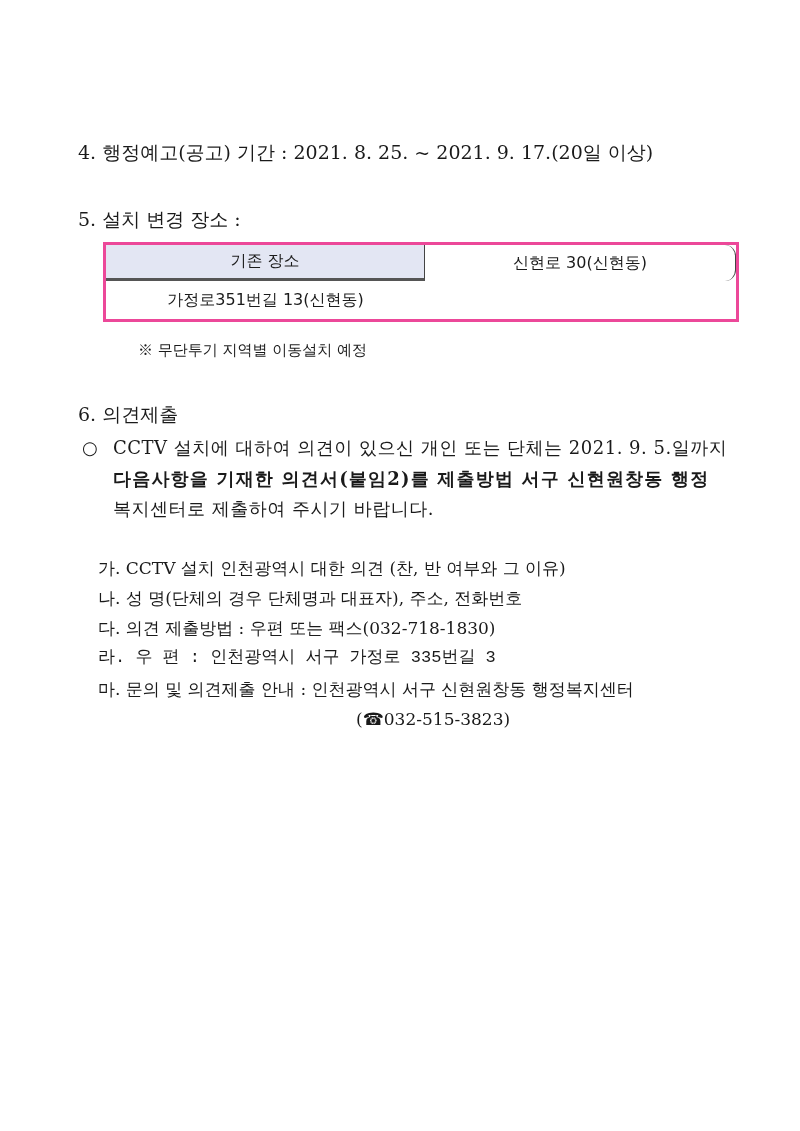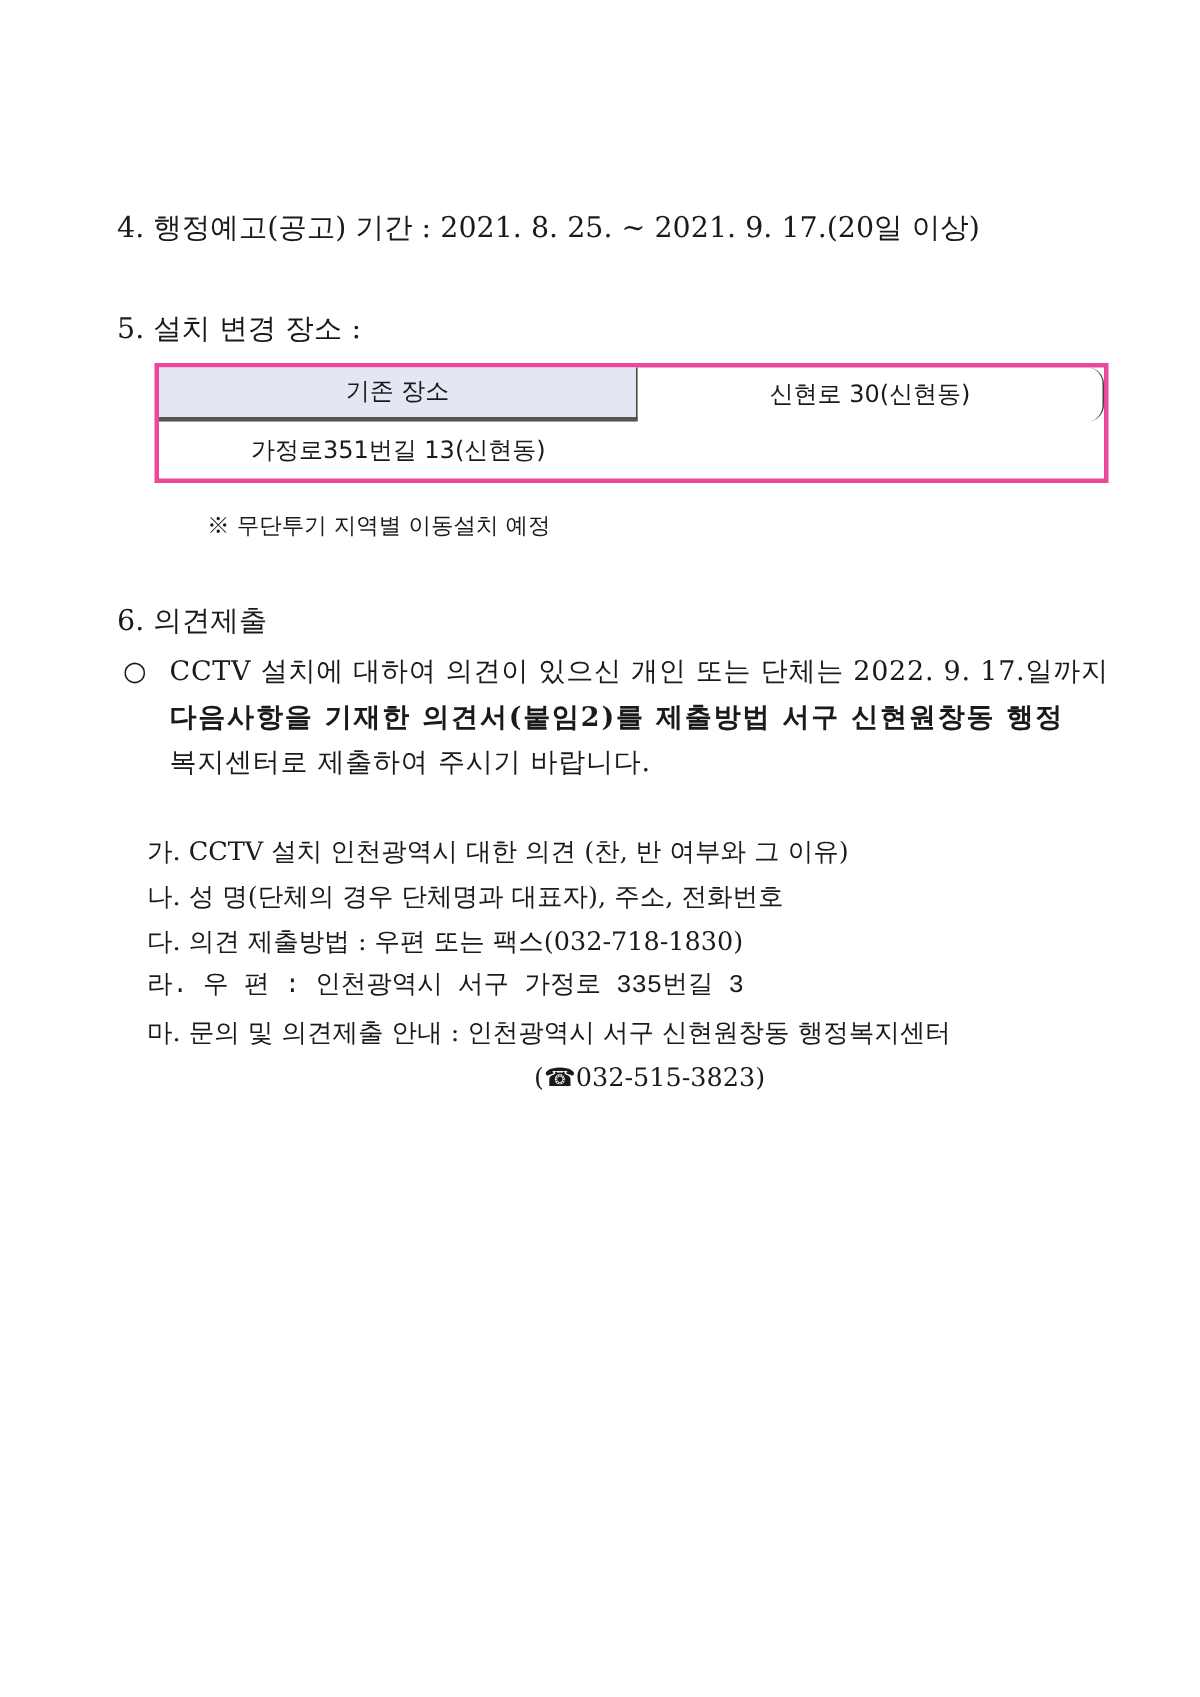--- a/index.html
+++ b/index.html
@@ -39,21 +39,21 @@
   <div class="th c1">기존 장소</div>
   <div class="td c1">신현로 30(신현동)</div>
   <div class="td">가정로351번길 13(신현동)</div>
 </div>
 
 <div class="line note" style="left:98px; top:338px;margin-left:40px;">※ 무단투기 지역별 이동설치 예정</div>
 
 <div class="line" style="left:78px; top:402px; font-size:19px;">6. 의견제출</div>
 
 <div class="line" style="left:82px; top:436px;">○</div>
-<div class="line bullet-text" style="left:113px; top:436px;">CCTV 설치에 대하여 의견이 있으신 개인 또는 단체는 2022. 9. 17.일까지</div>
+<div class="line bullet-text" style="left:113px; top:436px;">CCTV 설치에 대하여 의견이 있으신 개인 또는 단체는 2021. 9. 5.일까지</div>
 <div class="line bullet-text" style="left:113px; top:467px; font-weight:bold; letter-spacing:1.2px;">다음사항을 기재한 의견서(붙임2)를 제출방법 서구 신현원창동 행정</div>
 <div class="line bullet-text" style="left:113px; top:497px;">복지센터로 제출하여 주시기 바랍니다.</div>
 
 <div class="line" style="left:98px; top:556px; font-size:17px;">가. CCTV 설치 인천광역시 대한 의견 (찬, 반 여부와 그 이유)</div>
 <div class="line" style="left:98px; top:586px; font-size:17px;">나. 성   명(단체의 경우 단체명과 대표자), 주소, 전화번호</div>
 <div class="line" style="left:98px; top:616px; font-size:17px;">다. 의견 제출방법 : 우편 또는 팩스(032-718-1830)</div>
 <div class="line" style="left:98px; top:646px; font-size:17px;font-family:Liberation Mono, monospace;">라. 우 편 :  인천광역시 서구 가정로 335번길 3</div>
 <div class="line" style="left:98px; top:677px; font-size:17px;">마. 문의 및 의견제출 안내 : 인천광역시 서구 신현원창동 행정복지센터</div>
 <div class="line" style="left:356px; top:707px; font-size:17px;">(☎032-515-3823)</div>
 

